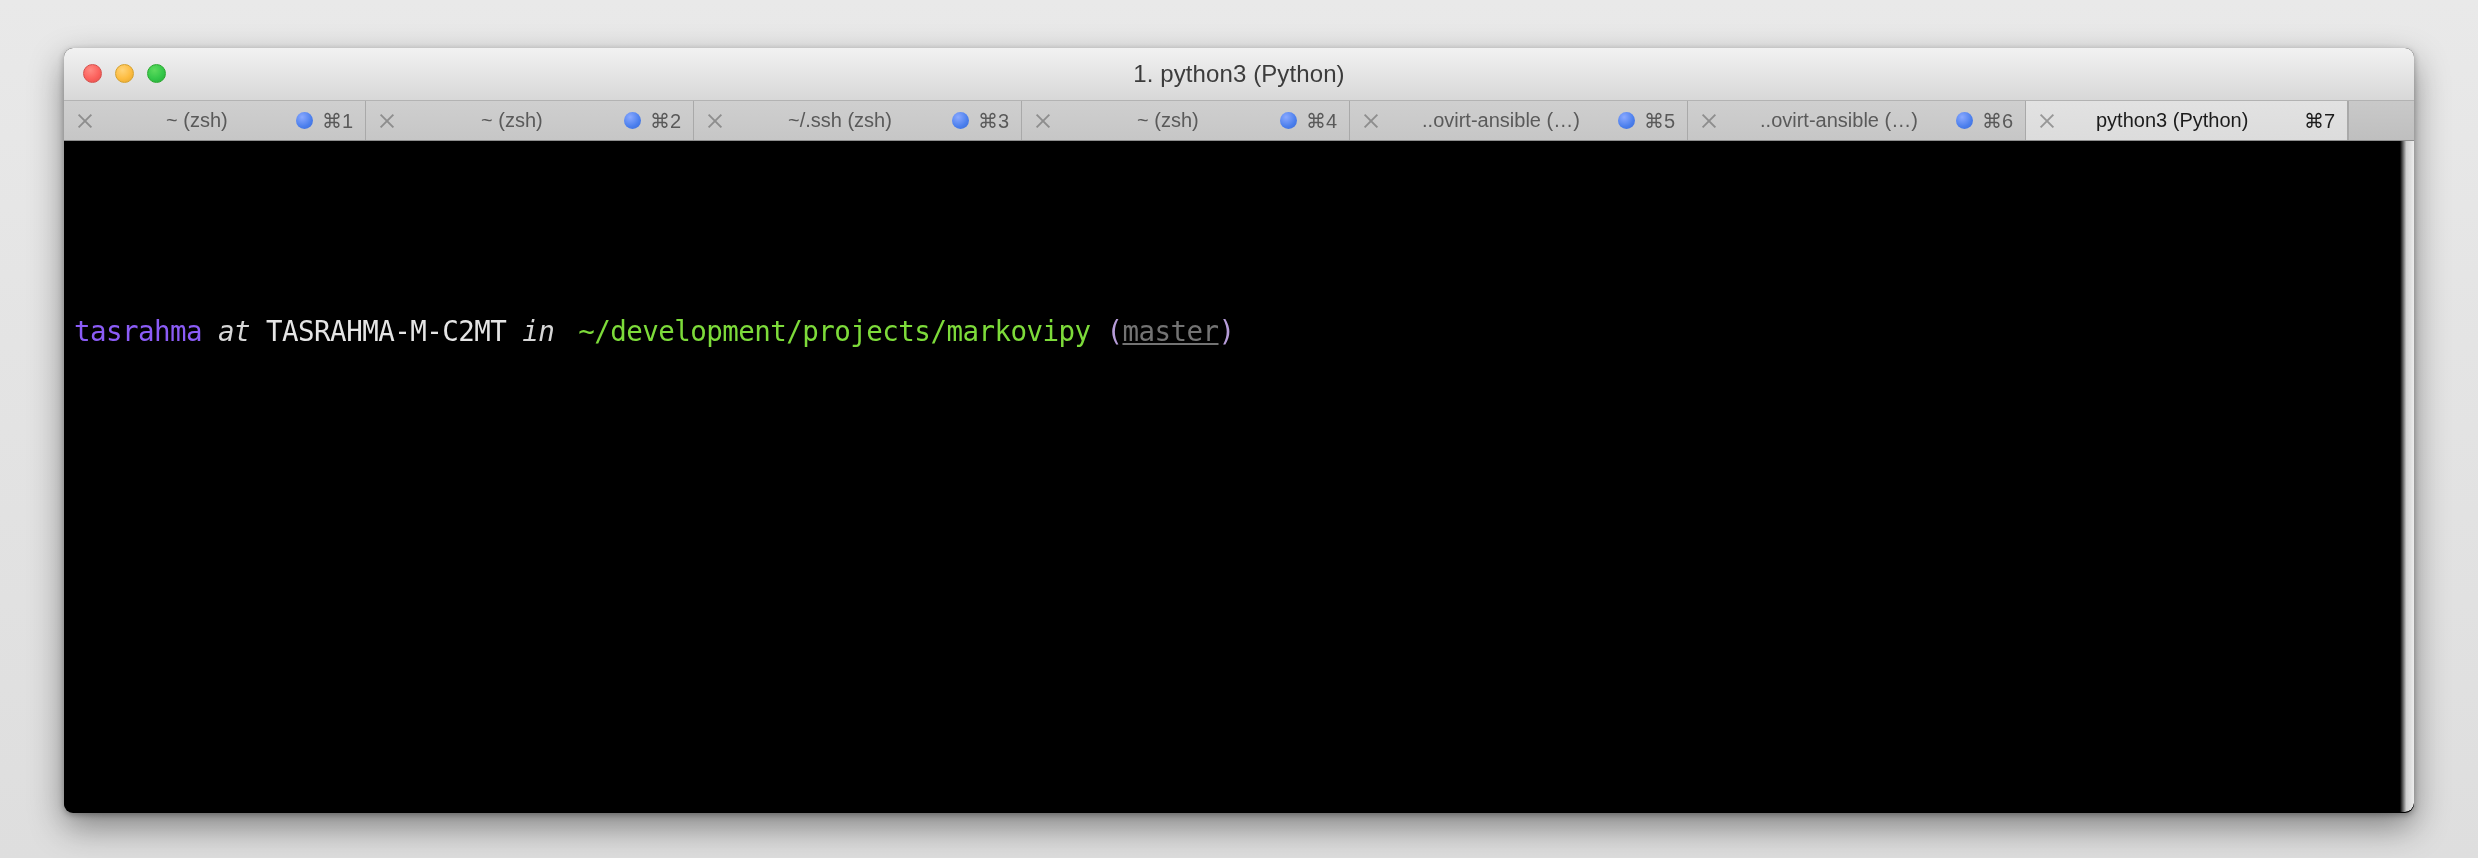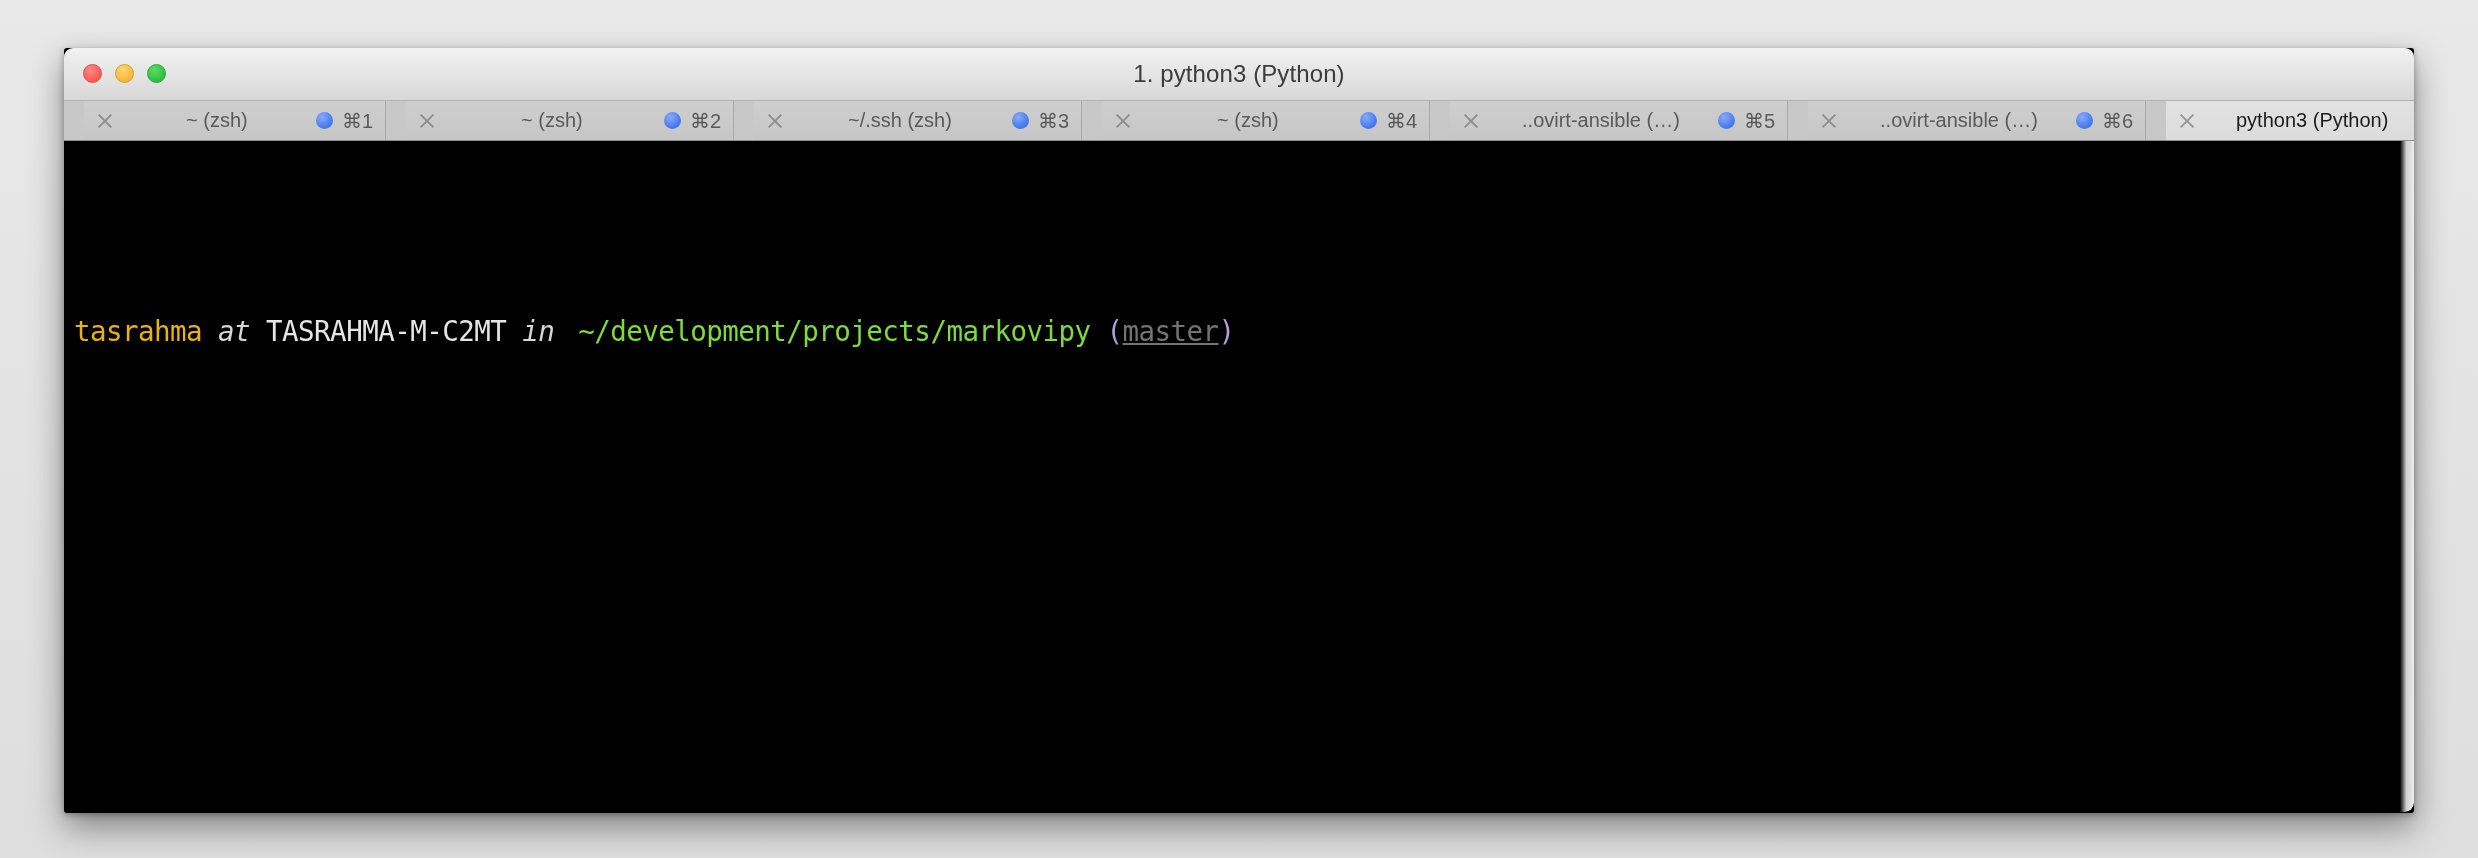--- a/index.html
+++ b/index.html
@@ -16,21 +16,21 @@
     -webkit-font-smoothing: antialiased;
   }
 
   
   #window {
     position: absolute;
     left: 64px;
     top: 48px;
     width: 2350px;
     height: 765px;
-    border-radius: 3px;
+    border-radius: 9px;
     box-shadow: 0 14px 34px rgba(0,0,0,0.42), 0 2px 6px rgba(0,0,0,0.30);
     background: #000;
   }
 
   
   #titlebar {
     position: relative;
     height: 53px;
     border-top-left-radius: 9px;
     border-top-right-radius: 9px;
@@ -91,21 +91,20 @@
     align-items: center;
     height: 100%;
     box-sizing: border-box;
     border-right: 1px solid #a9a9a9;
     background: linear-gradient(180deg, #cfcfcf 0%, #c6c6c6 100%);
     padding: 0 12px 0 8px;
     font-size: 20px;
     color: #5a5a5a;
     white-space: nowrap;
     flex: 0 0 auto;
-    margin-left: 20px;
   }
   .tab.active {
     background: linear-gradient(180deg, #e2e2e2 0%, #dcdcdc 100%);
     color: #1c1c1c;
     gap: 26px;
   }
   .tab-close {
     width: 26px;
     height: 26px;
     flex: 0 0 auto;
@@ -164,21 +163,21 @@
     box-sizing: border-box;
     overflow: hidden;
     font-family: "DejaVu Sans Mono", "Liberation Mono", monospace;
     font-size: 27.5px;
     line-height: 52px;
     color: #d8d8d8;
     letter-spacing: -0.55px;
     white-space: pre;
   }
   .line { height: 52px; }
-  .c-user   { color: #eab308; }
+  .c-user   { color: #8b5cf6; }
   .c-plain  { color: #d6d6d6; font-style: italic; }
   .c-host   { color: #e5e5e5; }
   .c-path   { color: #7ddb3a; margin-left: 8px; }
   .c-paren  { color: #b69cd8; }
   .c-branch { color: #737373; text-decoration: underline; }
 
   
   #scroll-gutter {
     position: absolute;
     right: 0;

